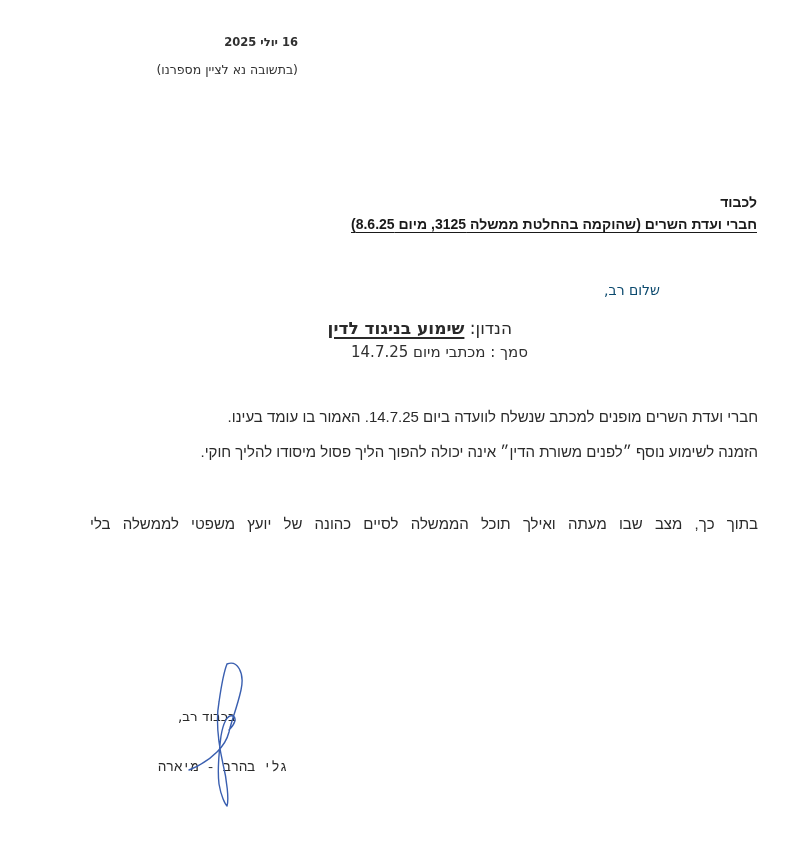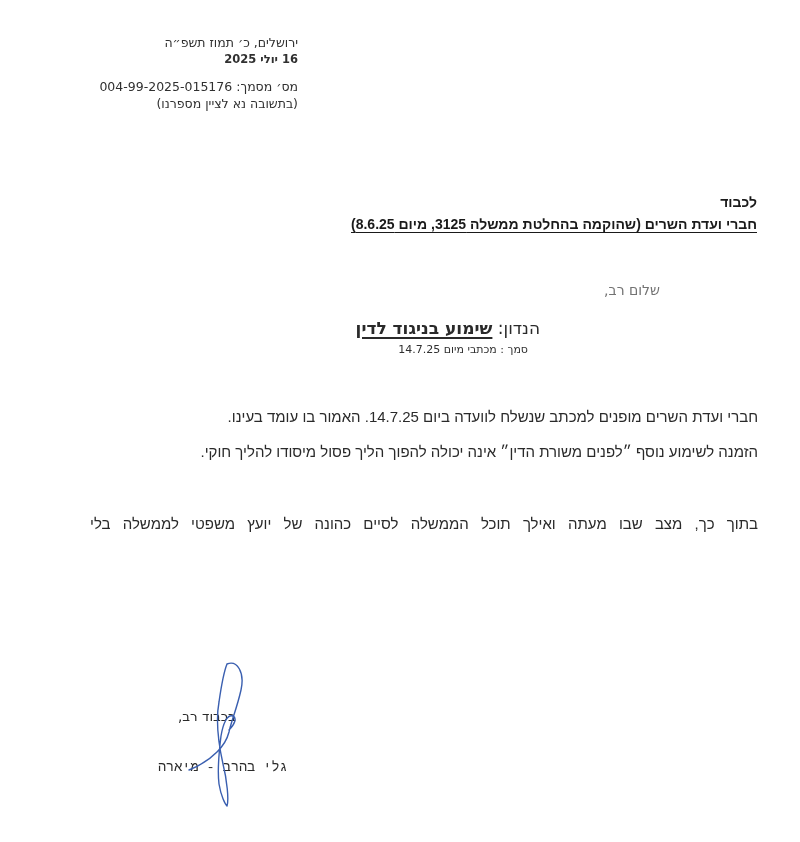--- a/index.html
+++ b/index.html
@@ -43,39 +43,39 @@
       color: #1a1a1a;
       text-decoration: underline;
       text-decoration-thickness: 1px;
       text-underline-offset: 3px;
       white-space: nowrap;
       text-align: left;
     }
 
     .greeting {
       font-size: 14px;
-      color: #737373;
+      color: #0c4a6e;
       white-space: nowrap;
       text-align: right;
     }
 
     .subject-line {
       font-size: 17px;
       color: #2a2a2a;
       white-space: nowrap;
       text-align: right;
     }
     .subject-title {
       font-weight: bold;
       text-decoration: underline;
       text-decoration-thickness: 1.5px;
       text-underline-offset: 3px;
     }
     .reference {
-      font-size: 11px;
+      font-size: 15px;
       color: #303030;
       white-space: nowrap;
       text-align: left;
     }
 
     .para {
       font-family: "Liberation Sans", sans-serif;
       font-size: 15px;
       line-height: 26px;
       color: #2a2a2a;
@@ -96,33 +96,31 @@
       top: 660px;
       width: 90px;
       height: 150px;
       pointer-events: none;
     }
   </style>
 </head>
 <body>
 
 <div class="abs hdr rtl" style="left:98px; top:34px; width:200px;">
-  <div>ירושלים, כ׳ תמוז תשפ״ה</div>
   <div style="font-weight:bold; font-size:11.5px;">16 יולי 2025</div>
   <div style="height:10px;"></div>
-  <div>מס׳ מסמך: 004-99-2025-015176</div>
   <div>(בתשובה נא לציין מספרנו)</div>
 </div>
 
 <div class="abs recipient-to rtl" style="right:43px; top:194px;">לכבוד</div>
 <div class="abs recipient-name rtl" style="right:43px; top:216px;">חברי ועדת השרים (שהוקמה בהחלטת ממשלה 3125, מיום 8.6.25)</div>
 
 <div class="abs greeting rtl" style="right:140px; top:282px;">שלום רב,</div>
 
-<div class="abs subject-line rtl" style="right:260px; top:318px;">
+<div class="abs subject-line rtl" style="right:288px; top:318px;">
   <span>הנדון: </span><span class="subject-title">שימוע בניגוד לדין</span>
 </div>
 <div class="abs reference rtl" style="right:272px; top:343px;">סמך : מכתבי מיום 14.7.25</div>
 
 <div class="abs para rtl" style="right:42px; top:404px;">
   <div>חברי ועדת השרים מופנים למכתב שנשלח לוועדה ביום 14.7.25. האמור בו עומד בעינו.</div>
 </div>
 
 <div class="abs para rtl" style="right:42px; top:439px;">
   <div>הזמנה לשימוע נוסף ״לפנים משורת הדין״ אינה יכולה להפוך הליך פסול מיסודו להליך חוקי.</div>

